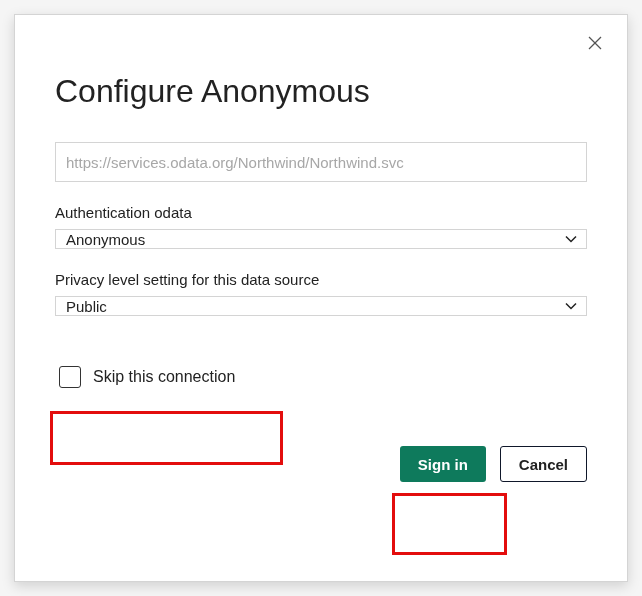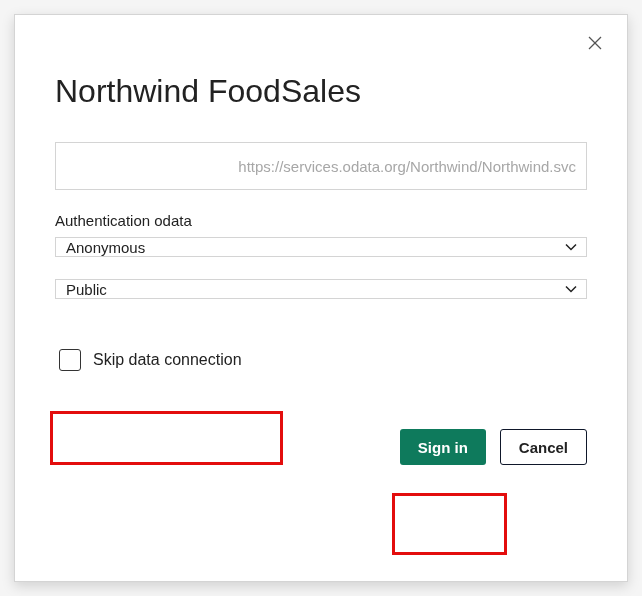--- a/index.html
+++ b/index.html
@@ -56,28 +56,27 @@
       font-size: 15px;
       color: #222;
       margin-bottom: 8px;
       font-weight: 400;
     }
     .form-label.muted {
       color: #888;
     }
     .text-input {
       width: 100%;
-      height: 48px;
+      height: 40px;
       border: 1px solid #d4d4d4;
       padding: 0 10px;
       font-size: 15px;
       color: #222;
       background: #fff;
       font-family: inherit;
-      text-align: right;
     }
     .text-input.disabled {
       color: #a7a7a7;
       background: #fff;
     }
     .select-wrapper {
       position: relative;
       width: 100%;
     }
     .select {
@@ -175,52 +174,53 @@
 
 <div class="modal">
 
   <div class="close-button">
     <svg viewBox="0 0 14 14" fill="none" stroke="currentColor" stroke-width="1.3">
       <line x1="1" y1="1" x2="13" y2="13"></line>
       <line x1="13" y1="1" x2="1" y2="13"></line>
     </svg>
   </div>
 
-  <h1 class="modal-title">Northwind FoodSales</h1>
+  <h1 class="modal-title">Configure Anonymous</h1>
 
   <div class="form-group">
     <input type="text" class="text-input disabled" readonly="" value="https://services.odata.org/Northwind/Northwind.svc" style="">
   </div>
 
   <div class="form-group">
     <label class="form-label">Authentication odata</label>
     <div class="select-wrapper">
       <select class="select">
         <option>Anonymous</option>
       </select>
       <svg class="select-chevron" viewBox="0 0 12 8" fill="none" stroke="currentColor" stroke-width="1.5">
         <polyline points="1,1.5 6,6.5 11,1.5"></polyline>
       </svg>
     </div>
   </div>
 
   <div class="form-group">
+    <label class="form-label">Privacy level setting for this data source</label>
     <div class="select-wrapper">
       <select class="select">
         <option>Public</option>
       </select>
       <svg class="select-chevron" viewBox="0 0 12 8" fill="none" stroke="currentColor" stroke-width="1.5">
         <polyline points="1,1.5 6,6.5 11,1.5"></polyline>
       </svg>
     </div>
   </div>
 
   <div class="checkbox-row">
     <div class="checkbox"></div>
-    <span class="checkbox-label">Skip data connection</span>
+    <span class="checkbox-label">Skip this connection</span>
   </div>
 
   <div class="button-row">
     <button class="btn btn-primary">Sign in</button>
     <button class="btn btn-secondary">Cancel</button>
   </div>
 
   <div class="highlight-box highlight-checkbox"></div>
   <div class="highlight-box highlight-signin"></div>
 

